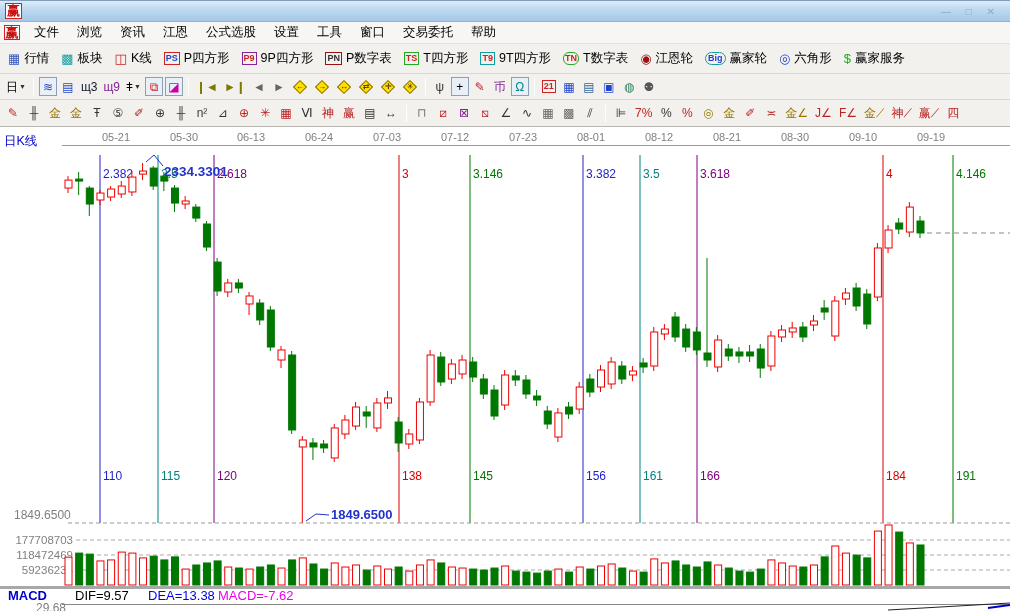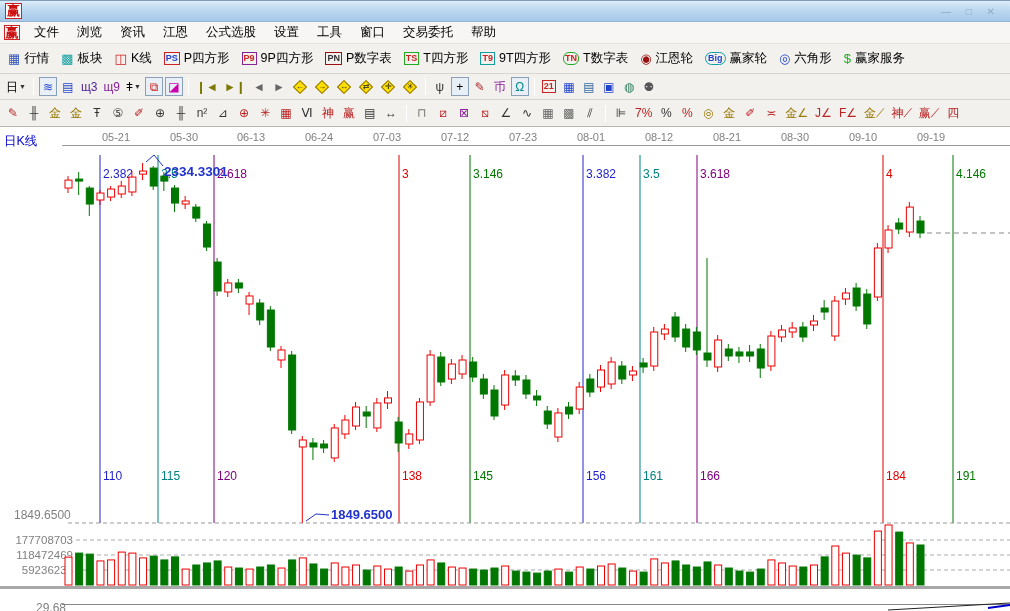--- a/index.html
+++ b/index.html
@@ -126,21 +126,21 @@
         <span class="dd">▼</span>
       </span>
       <span class="sep"></span>
       <span class="ibtn boxed">
         <span style="color: rgb(34, 68, 204);">≋</span>
       </span>
       <span class="ibtn">
         <span style="color: rgb(34, 68, 204);">▤</span>
       </span>
       <span class="ibtn">
-        <span style="color: #4c1d95;">щ3</span>
+        <span style="color: #0f172a;">щ3</span>
       </span>
       <span class="ibtn">
         <span style="color: rgb(136, 34, 153);">щ9</span>
       </span>
       <span class="ibtn">
         <span style="color: rgb(0, 0, 0);">ǂ</span>
         <span class="dd">▼</span>
       </span>
       <span class="ibtn boxed">
         <span style="color: rgb(204, 34, 34);">⧉</span>
@@ -662,14 +662,20 @@
         <text x="164" y="176" fill="#2233cc" font-size="13.5" text-anchor="start" font-weight="bold">2334.3301</text>
         <polyline points="306,521 316,514 329,515" fill="none" stroke="#2233cc"></polyline>
         <text x="331" y="519" fill="#2233cc" font-size="13" text-anchor="start" font-weight="bold">1849.6500</text>
         <text x="14" y="519" fill="#808080" font-size="12" text-anchor="start">1849.6500</text>
         <rect x="0" y="586" width="1010" height="3" fill="#a8a8a8"></rect>
         <line x1="62" y1="604.5" x2="1010" y2="604.5" stroke="#888888"></line>
         <text x="36" y="612" fill="#808080" font-size="12" text-anchor="start">29.68</text>
         <polyline points="888,610 1010,603" fill="none" stroke="#222222"></polyline>
         <line x1="988" y1="608" x2="1010" y2="605" stroke="#0000cc" stroke-width="2"></line>
       </svg>
+    <div class="statusrow">
+      <span class="st-ind">MACD</span>
+      <span class="st-dif">DIF=9.57</span>
+      <span class="st-dea">DEA=13.38</span>
+      <span class="st-macd">MACD=-7.62</span>
+    </div>
   </div>
 </div>
 
 </body></html>

